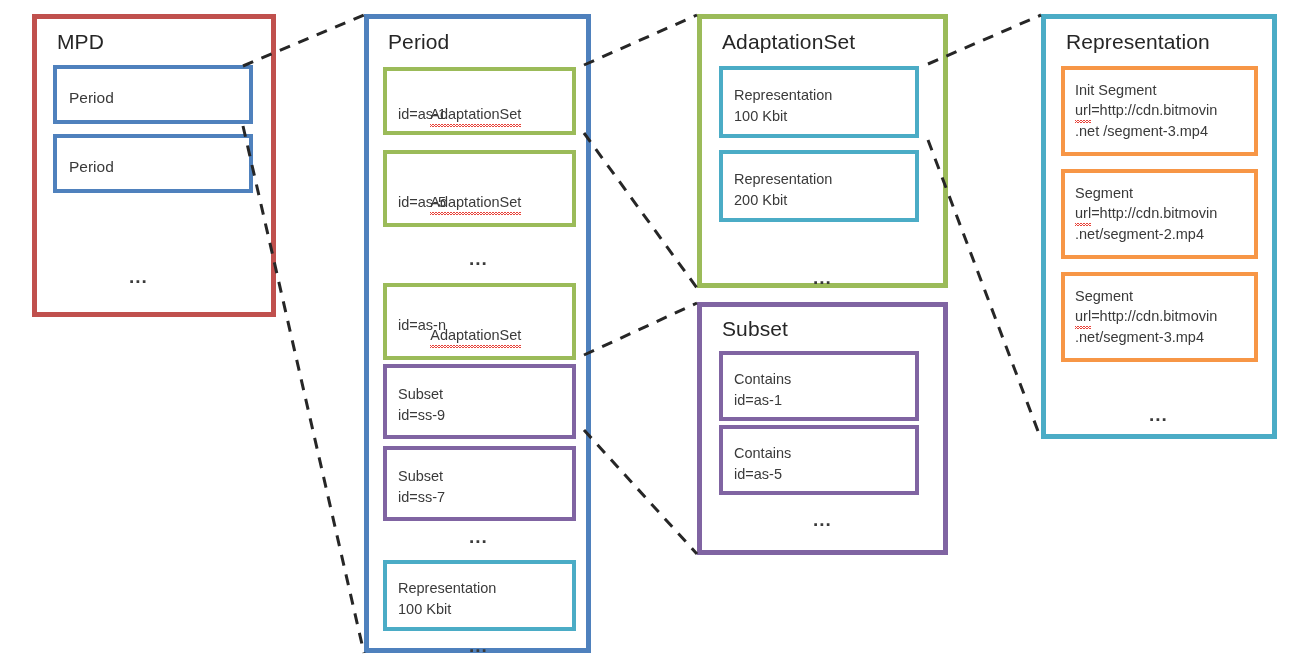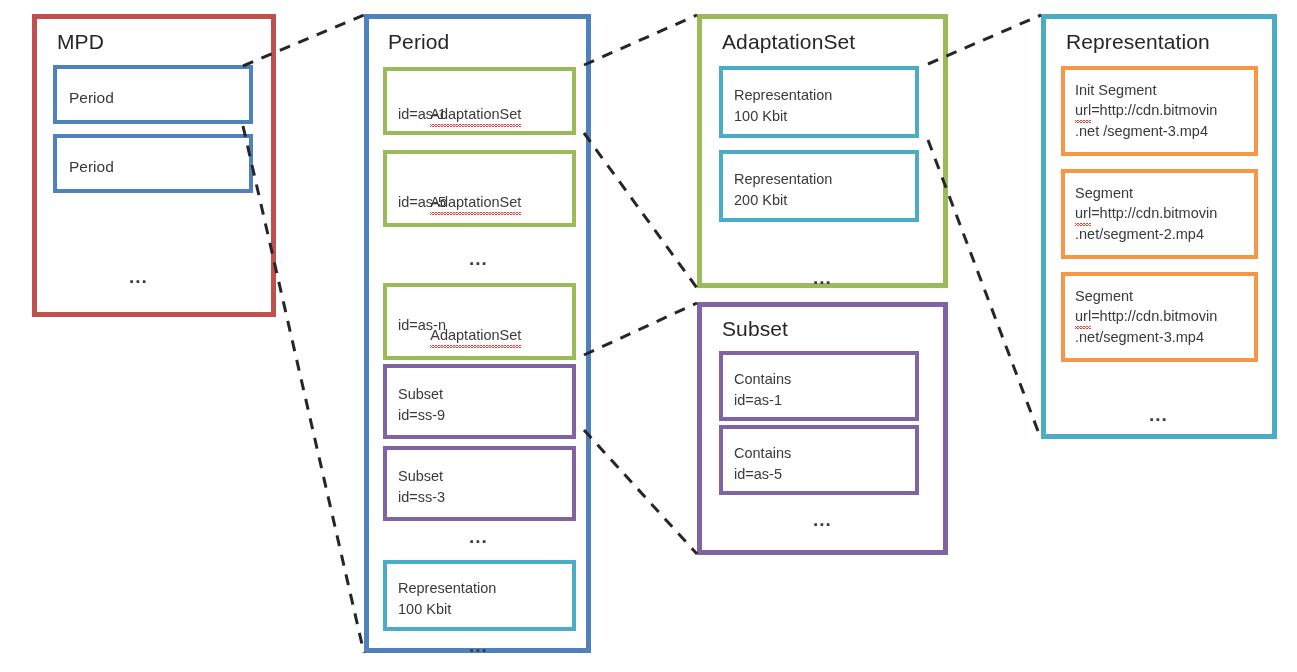--- a/index.html
+++ b/index.html
@@ -162,21 +162,21 @@
       <div class="inner-text" style="left:11px; top:28px;">id=as-n</div>
     </div>
 
     <div class="inner-box" style="left:14px; top:345px; width:193px; height:75px; border-color:#8064A2;">
       <div class="inner-text" style="left:11px; top:16px;">Subset</div>
       <div class="inner-text" style="left:11px; top:37px;">id=ss-9</div>
     </div>
 
     <div class="inner-box" style="left:14px; top:427px; width:193px; height:75px; border-color:#8064A2;">
       <div class="inner-text" style="left:11px; top:16px;">Subset</div>
-      <div class="inner-text" style="left:11px; top:37px;">id=ss-3</div>
+      <div class="inner-text" style="left:11px; top:37px;">id=ss-7</div>
     </div>
 
     <div class="ellipsis" style="left:100px; top:508px;">...</div>
 
     <div class="inner-box" style="left:14px; top:541px; width:193px; height:71px; border-color:#4BACC6;">
       <div class="inner-text" style="left:11px; top:14px;">Representation</div>
       <div class="inner-text" style="left:11px; top:35px;">100 Kbit</div>
     </div>
 
     <div class="ellipsis" style="left:100px; top:617px;">...</div>

